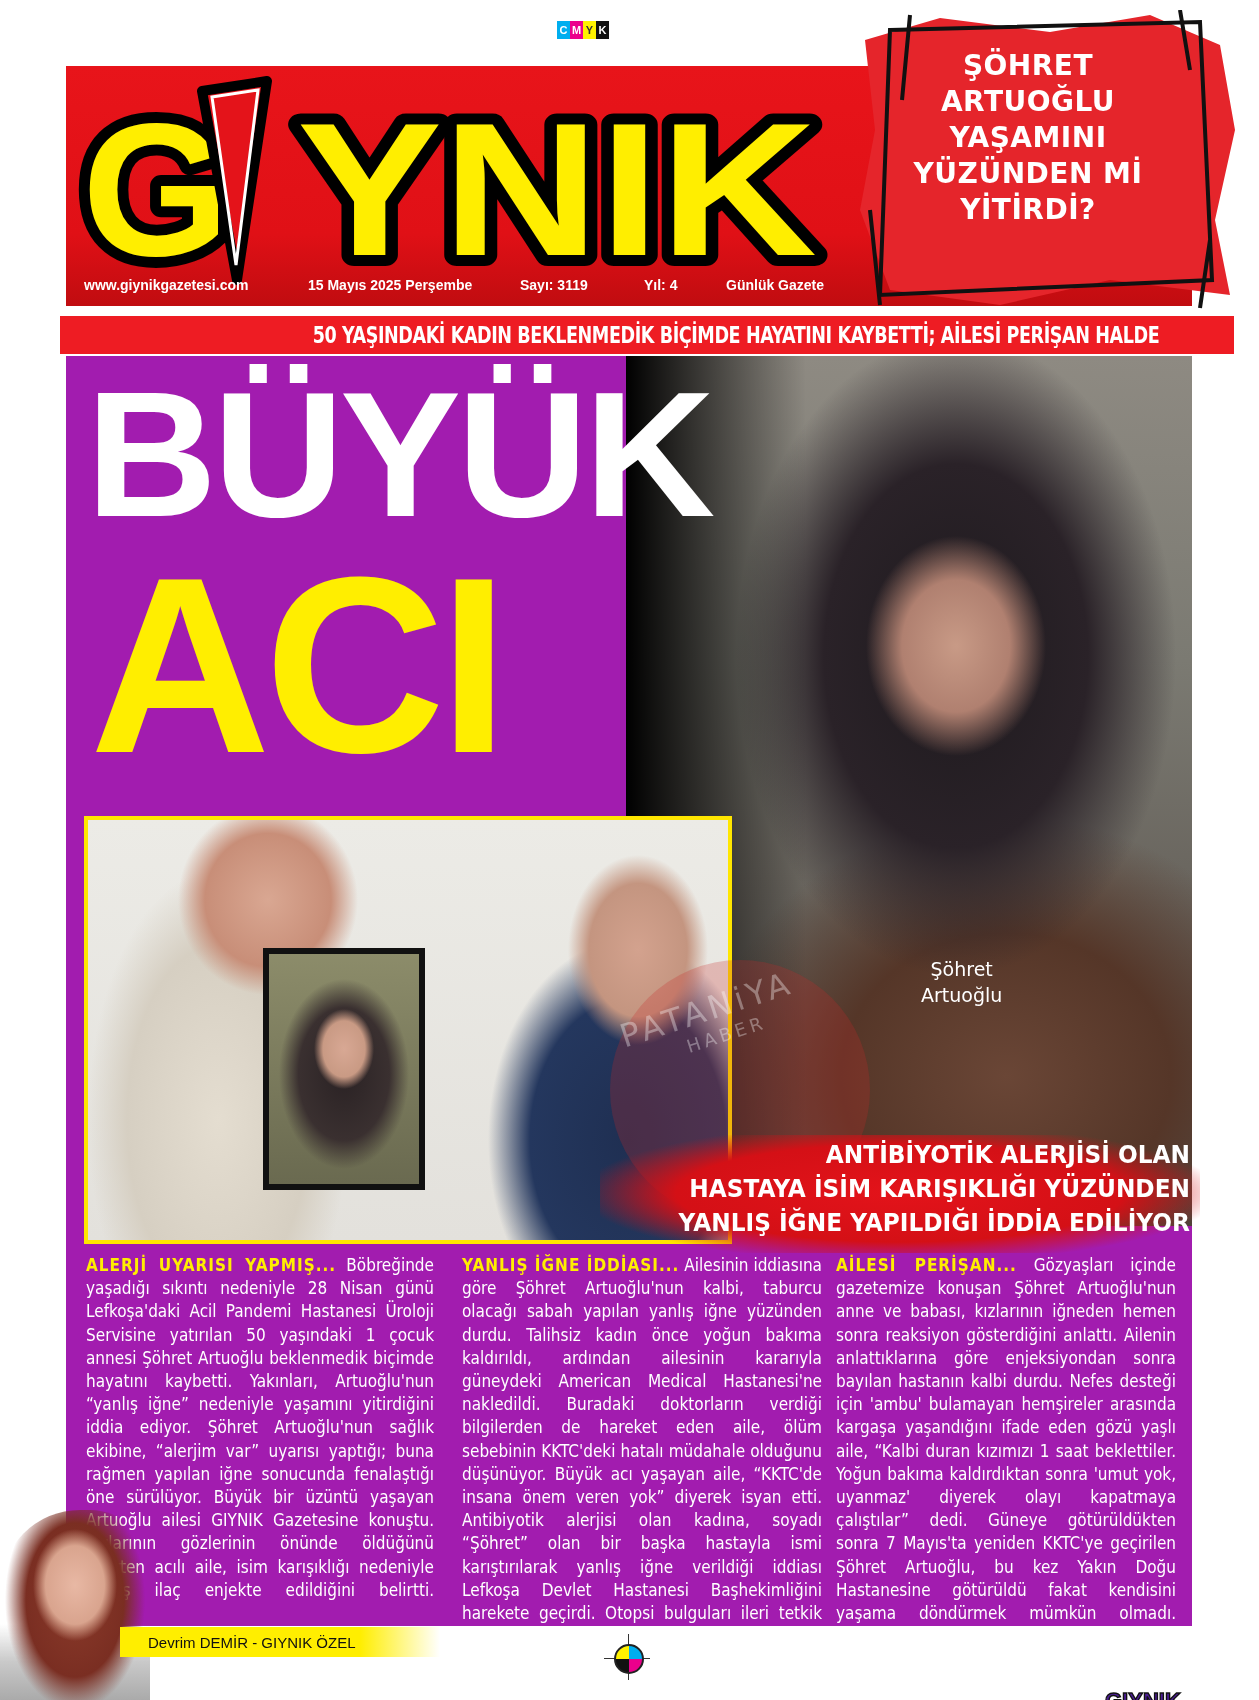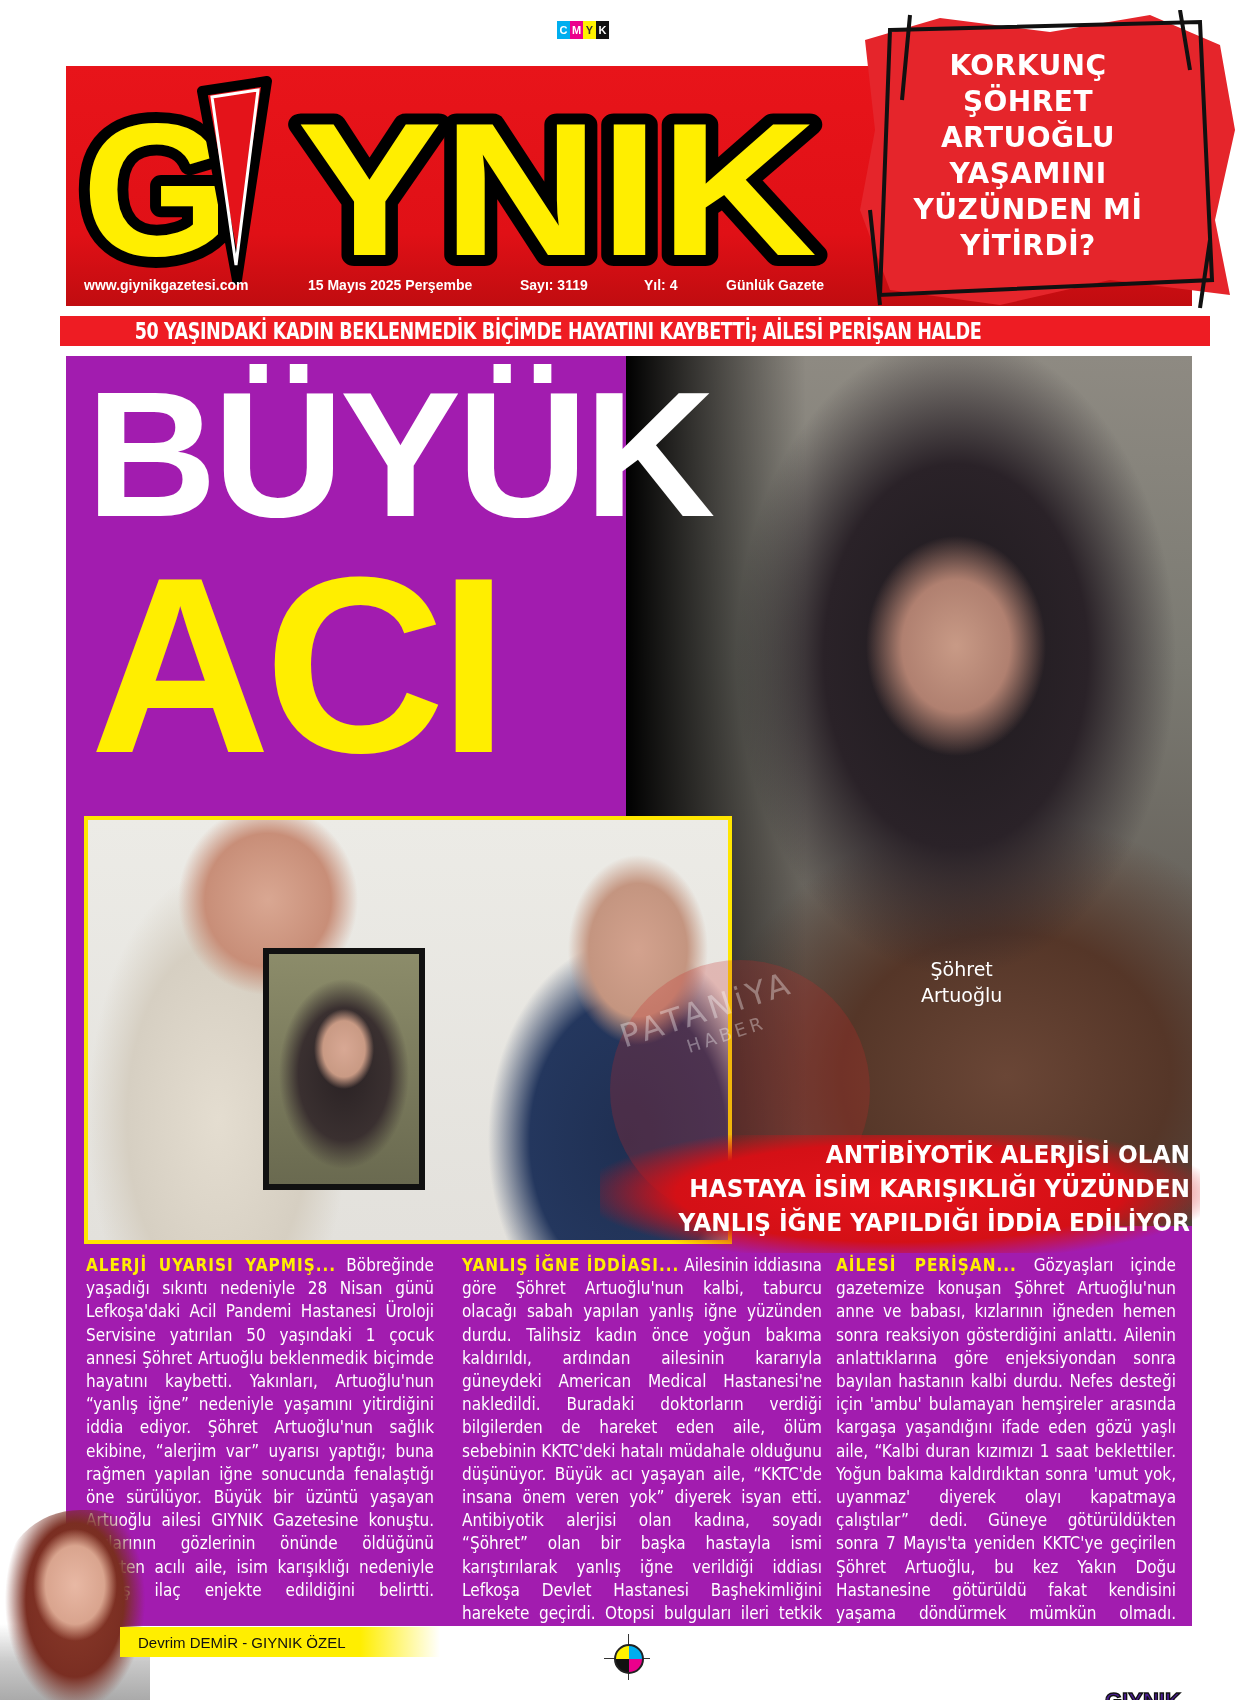--- a/index.html
+++ b/index.html
@@ -5,21 +5,21 @@
   html, body { margin:0; padding:0; }
   body { width:1259px; height:1700px; background:#ffffff; position:relative; overflow:hidden; font-family:"DejaVu Sans", sans-serif; }
   .cmyk { position:absolute; left:557px; top:21px; display:flex; height:18px; }
   .cmyk span { width:13px; height:18px; font:bold 11px "Liberation Sans", sans-serif; color:#fff; display:flex; align-items:center; justify-content:center; }
   .masthead { position:absolute; left:66px; top:66px; width:1126px; height:240px; background:linear-gradient(180deg,#e8141a 0%,#e01016 70%,#c00c10 100%); }
   .logo { position:absolute; left:72px; top:75px; width:770px; height:210px; }
   .meta-row { position:absolute; left:84px; top:277px; width:750px; display:flex; font:bold 14px "Liberation Sans", sans-serif; color:#fff; }
   .meta-row span { position:absolute; white-space:nowrap; }
   .splash { position:absolute; left:850px; top:10px; width:390px; height:300px; }
   .splash-text { position:absolute; left:868px; top:48px; width:320px; text-align:center; font:900 28px/36px "DejaVu Sans", sans-serif; font-weight:bold; color:#fff; letter-spacing:0.5px; }
-  .subhead { position:absolute; left:60px; top:316px; width:1150px; height:30px; background:#ee1c23; display:flex; align-items:center; justify-content:flex-start; font:bold 23px "DejaVu Sans Condensed","DejaVu Sans", sans-serif; color:#fff; letter-spacing:-0.5px; }
+  .subhead { position:absolute; left:60px; top:316px; width:1150px; height:38px; background:#ee1c23; display:flex; align-items:center; justify-content:flex-end; font:bold 23px "DejaVu Sans Condensed","DejaVu Sans", sans-serif; color:#fff; letter-spacing:-0.5px;padding-left:24px; }
   .subhead span { transform:scaleX(0.85); white-space:nowrap; }
   .main { position:absolute; left:66px; top:356px; width:1126px; height:1270px; background:#a21caf; overflow:hidden; }
   .photo-woman { position:absolute; left:560px; top:0px; width:566px; height:870px; background:
       radial-gradient(ellipse 90px 110px at 330px 290px, #c89a86 0%, #b08070 60%, rgba(0,0,0,0) 100%),
       radial-gradient(ellipse 220px 320px at 330px 300px, #1e1a1e 0%, #2a2228 60%, rgba(0,0,0,0) 100%),
       radial-gradient(ellipse 300px 260px at 380px 720px, #6a4636 0%, #553628 55%, rgba(0,0,0,0) 100%),
       linear-gradient(180deg,#8e8a82 0%, #7b7a72 35%, #6a665f 60%, #4d4843 100%); }
   .photo-fade { position:absolute; left:560px; top:0; width:180px; height:870px; background:linear-gradient(90deg,#000 0%, rgba(0,0,0,0) 100%); }
   .title-big { position:absolute; left:20px; top:10px; font:bold 178px/1 "Liberation Sans", sans-serif; color:#fff; letter-spacing:-4px; transform:scaleX(1.02); transform-origin:left; }
   .title-yellow { position:absolute; left:24px; top:185px; font:bold 250px/1 "Liberation Sans", sans-serif; color:#ffee00; letter-spacing:-6px; }
@@ -39,21 +39,21 @@
   .red-banner { position:absolute; left:600px; top:1135px; width:600px; height:118px; background:
       radial-gradient(ellipse 320px 70px at 300px 58px, #e3131a 0%, #d41016 70%, rgba(212,16,22,0) 100%); }
   .red-banner-text { position:absolute; left:600px; top:1138px; width:590px; text-align:right; font:bold 25px/34px "DejaVu Sans", sans-serif; color:#fff; transform:scaleX(0.93); transform-origin:right; }
   .columns { position:absolute; left:66px; top:1250px; width:1126px; height:350px; }
   .col { position:absolute; top:4px; color:#fff; font:17px/23.2px "DejaVu Sans Condensed","DejaVu Sans", sans-serif; text-align:justify; text-align-last:justify; }
   .col .kicker { color:#ffee00; font-weight:bold; letter-spacing:1px; }
   .col p { margin:0; }
   .col1 { left:20px; width:348px; }
   .col2 { left:396px; width:360px; }
   .col3 { left:770px; width:340px; }
-  .byline { position:absolute; left:120px; top:1627px; width:320px; height:30px; background:linear-gradient(90deg,#ffee00 0%, #ffee00 75%, rgba(255,238,0,0) 100%); display:flex; align-items:center; padding-left:18px; box-sizing:border-box; font:15px "Liberation Sans", sans-serif; color:#111; }
+  .byline { position:absolute; left:120px; top:1627px; width:320px; height:30px; background:linear-gradient(90deg,#ffee00 0%, #ffee00 75%, rgba(255,238,0,0) 100%); display:flex; align-items:center; padding-left:28px; box-sizing:border-box; font:15px "Liberation Sans", sans-serif; color:#111; }
   .author { position:absolute; left:0; top:1510px; width:150px; height:190px; border-radius:80px 60px 0 0; background:
       radial-gradient(ellipse 42px 56px at 75px 75px, #e8b8a4 0%, #d9a48e 70%, rgba(0,0,0,0) 100%),
       radial-gradient(ellipse 70px 110px at 75px 90px, #8a3a2a 0%, #7a2e22 70%, rgba(0,0,0,0) 100%),
       linear-gradient(180deg, rgba(255,255,255,0) 0%, rgba(255,255,255,0) 60%, #c9c9c9 80%, #aaa 100%); }
   .regmark { position:absolute; left:614px; top:1644px; width:26px; height:26px; border-radius:50%; background:conic-gradient(#00aeef 0 25%, #ec008c 25% 50%, #111 50% 75%, #fff200 75% 100%); border:2px solid #222; }
   .regmark-h { position:absolute; left:604px; top:1658px; width:46px; height:1px; background:#333; }
   .regmark-v { position:absolute; left:628px; top:1634px; width:1px; height:46px; background:#333; }
   .small-logo { position:absolute; left:1105px; top:1688px; font:bold 22px "Liberation Sans", sans-serif; color:#4c1d95; -webkit-text-stroke:1.4px #111; letter-spacing:0px; }
 </style>
 </head>
@@ -86,21 +86,20 @@
   <span style="left:560px">Yıl: 4</span>
   <span style="left:642px">Günlük Gazete</span>
 </div>
 
 <svg class="splash" viewBox="0 0 390 300">
   <path d="M15 30 L90 8 L200 22 L300 5 L370 35 L385 120 L365 210 L380 285 L260 270 L150 295 L40 280 L10 200 L25 120 Z" fill="#e5252b"></path>
   <path d="M40 20 L350 12 L362 270 L30 285 Z" fill="none" stroke="#111" stroke-width="4"></path>
   <path d="M60 5 L52 90 M330 0 L340 60 M20 200 L30 295 M360 230 L350 298" stroke="#111" stroke-width="4"></path>
 </svg>
 <div class="splash-text">
-  <div>KORKUNÇ</div>
   <div>ŞÖHRET</div>
   <div>ARTUOĞLU</div>
   <div>YAŞAMINI</div>
   <div>YÜZÜNDEN Mİ</div>
   <div>YİTİRDİ?</div>
 </div>
 
 <div class="subhead">
   <span>50 YAŞINDAKİ KADIN BEKLENMEDİK BİÇİMDE HAYATINI KAYBETTİ; AİLESİ PERİŞAN HALDE</span>
 </div>

